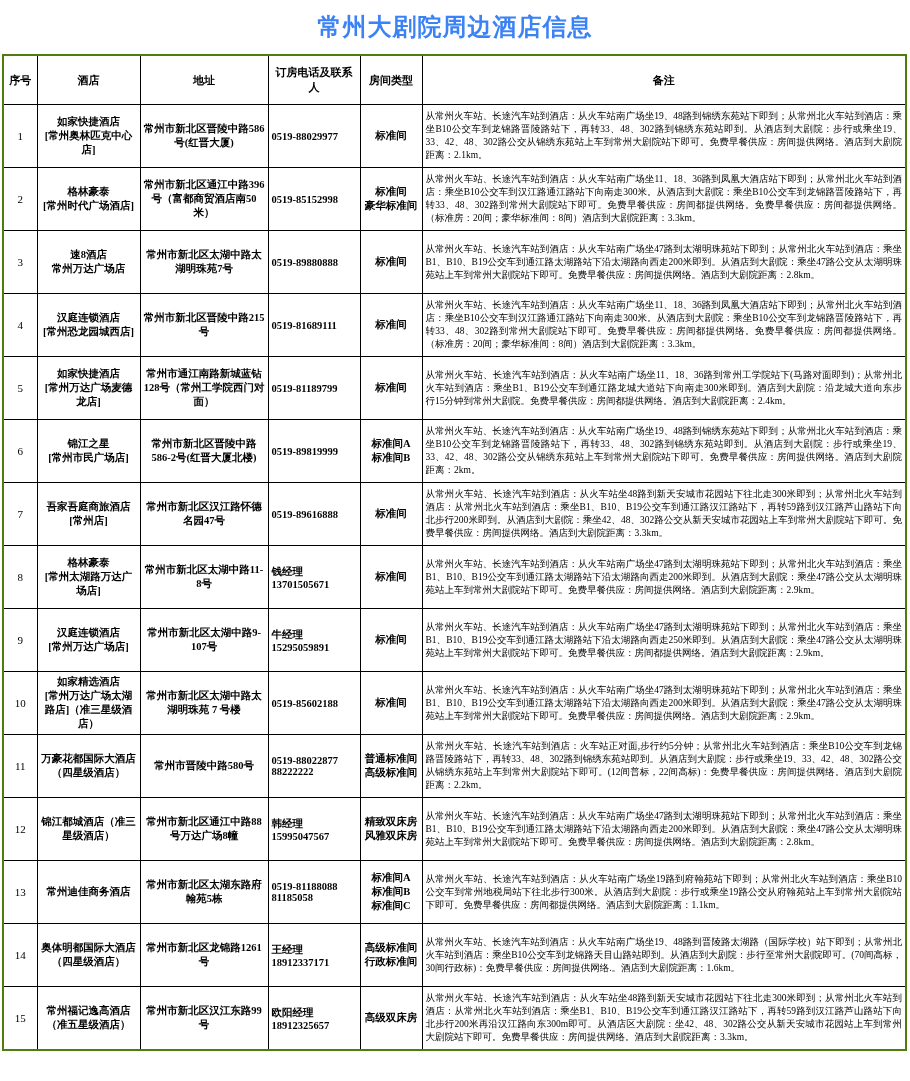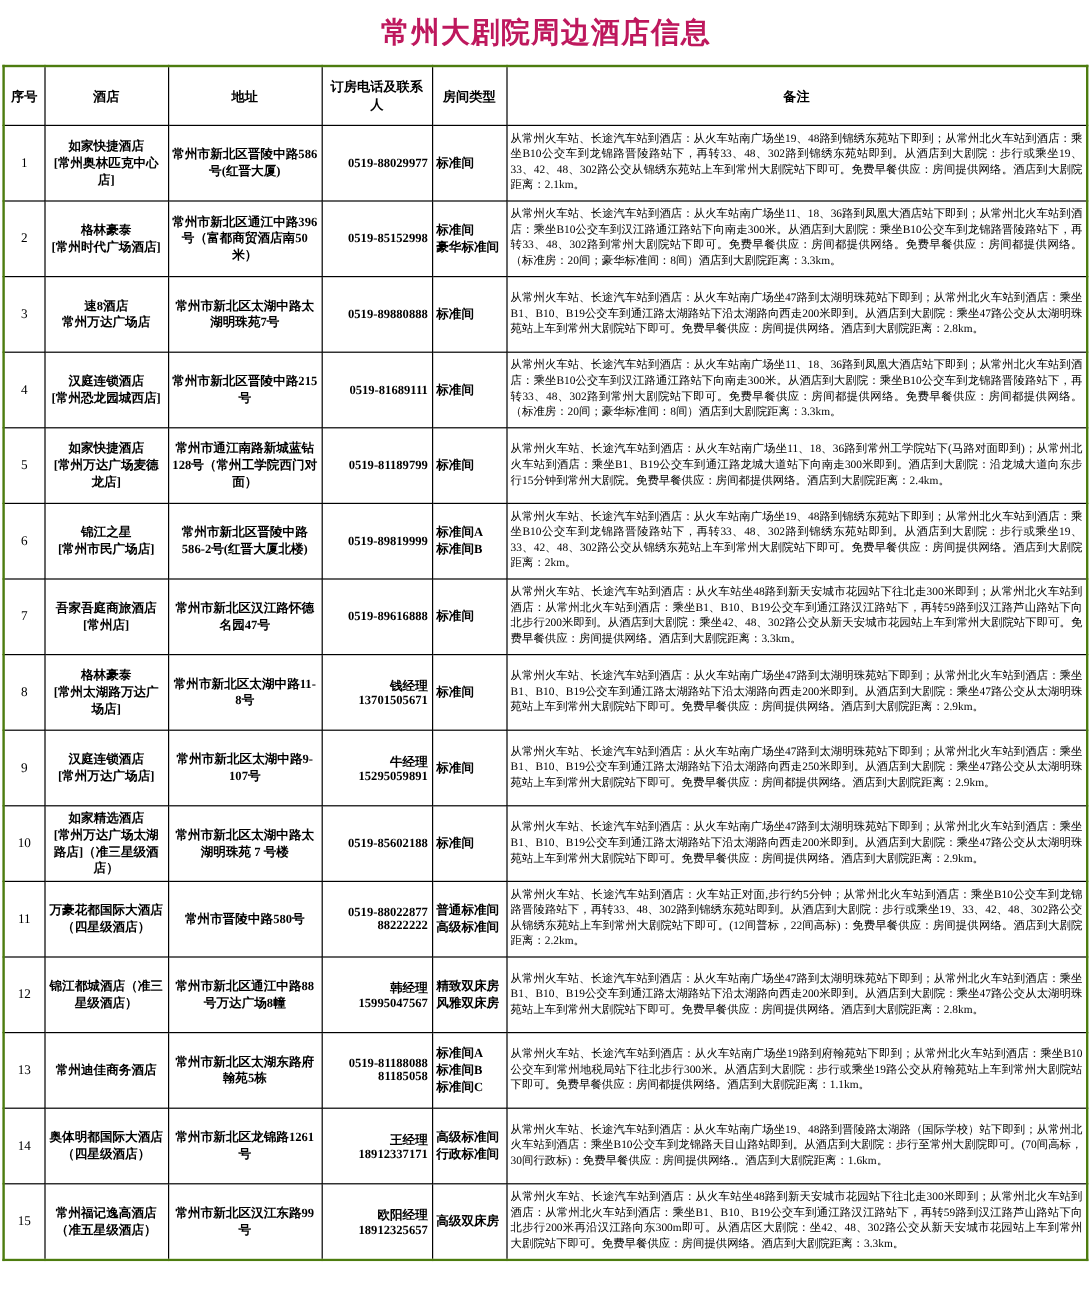--- a/index.html
+++ b/index.html
@@ -7,30 +7,30 @@
   .page { width:910px; }
   .title-bar { height:54px; display:flex; align-items:center; justify-content:center; }
   .doc-title { font-size:24px; font-weight:bold; letter-spacing:1px; }
   table.hotel-table { width:905px; margin:0 2px; border-collapse:collapse; border:2px solid #4d7c0f; table-layout:fixed; }
   .hotel-table th, .hotel-table td { border:1px solid #000; padding:2px 3px; vertical-align:middle; overflow:hidden; }
   .hotel-table th { font-size:11px; font-weight:bold; height:44px; text-align:center; }
   .hotel-table td { height:58px; }
   .c-no     { width:34px;  text-align:center; font-size:11px; }
   .c-hotel  { width:103px; text-align:center; font-size:10.5px; font-weight:bold; white-space:pre-line;margin-left:16px; }
   .c-addr   { width:128px; text-align:center; font-size:10.5px; font-weight:bold;margin-top:20px; }
-  .c-phone  { width:92px;  text-align:right; font-size:10.5px; font-weight:bold; white-space:pre-line; }
-  .c-room   { width:62px;  font-size:10.5px; font-weight:bold; white-space:pre-line; }
+  .c-phone  { width:92px;  text-align:left; font-size:10.5px; font-weight:bold; white-space:pre-line; }
+  .c-room   { width:62px;  text-align:center; font-size:10.5px; font-weight:bold; white-space:pre-line; }
   .c-remark { text-align:justify; font-size:9.5px; line-height:13px; padding:3px 4px; }
 </style>
 </head>
 <body>
 
 <div class="page">
   <div class="title-bar">
-    <div class="doc-title" style="color: #be185d;">常州大剧院周边酒店信息</div>
+    <div class="doc-title" style="color: #3b82f6;">常州大剧院周边酒店信息</div>
   </div>
   <table class="hotel-table">
     <colgroup>
       <col class="c-no">
         <col class="c-hotel">
         <col class="c-addr">
         <col class="c-phone">
         <col class="c-room">
         <col>
     </colgroup>

